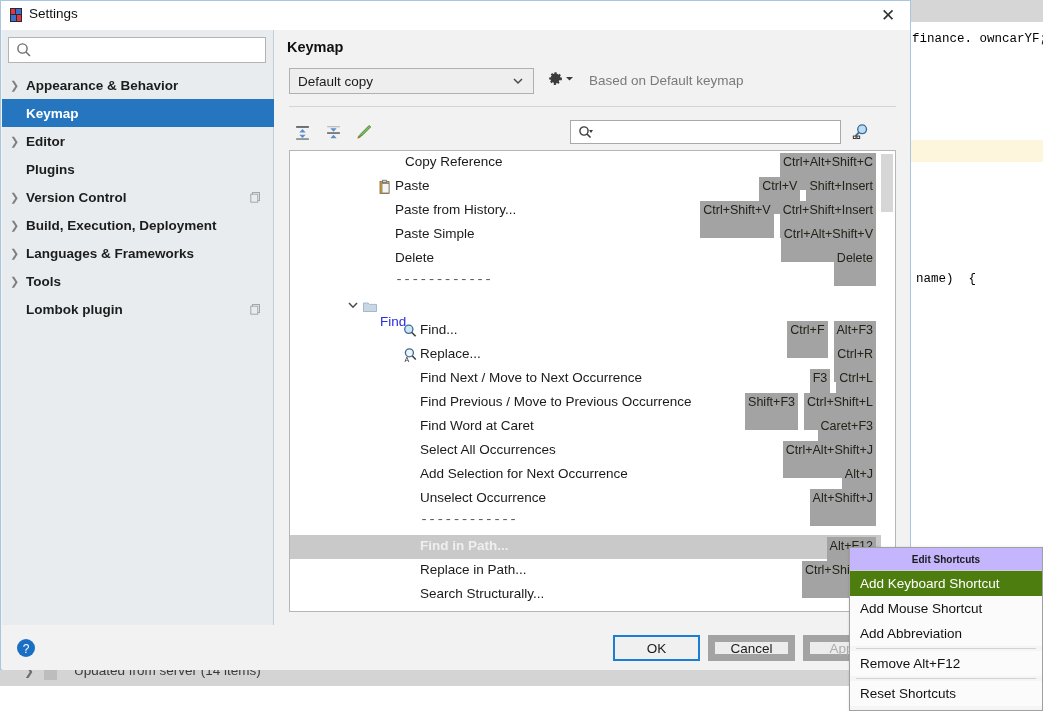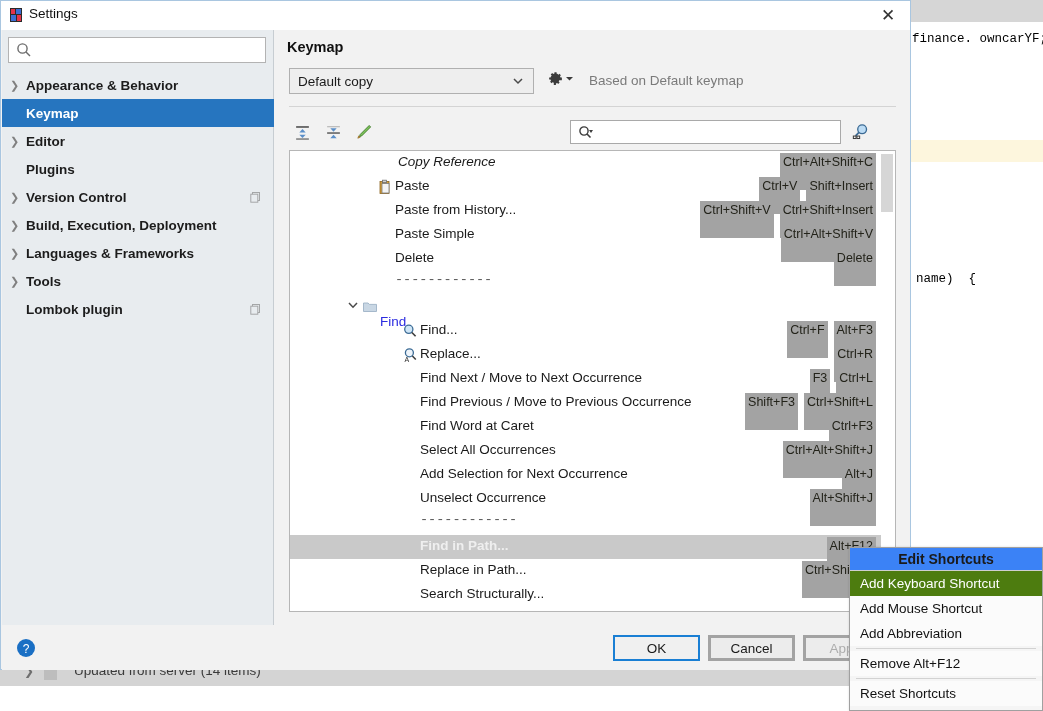--- a/index.html
+++ b/index.html
@@ -118,34 +118,34 @@
   }
   .tree-scrollbar { position:absolute; right:1px; top:1px; width:13px; height:460px; background:#ffffff; }
   .tree-thumb { position:absolute; right:1px; top:2px; width:12px; height:58px; background:#d6d6d6; }
 
   
   .btnbar { position:absolute; left:1px; top:624px; width:908px; height:45px; background:#f2f2f2; }
   .help-icon { position:absolute; left:14px; top:13px; width:20px; height:20px; }
   .dlg-btn {
     position:absolute; top:10px; height:26px; box-sizing:border-box;
     display:flex; align-items:center; justify-content:center;
-    font-size:13.5px; background:#ececec; border:3px solid #a3a3a3; color:#1a1a1a;
+    font-size:13.5px; background:#ececec; border:7px solid #a3a3a3; color:#1a1a1a;
   }
   .dlg-btn.primary { border:2px solid #1a7fd4; background:#f0f0f0; }
   .dlg-btn.disabled { color:#adadad; }
 
   
   .ctxmenu {
     position:absolute; left:849px; top:547px; width:194px; height:164px;
     background:#f5f5f5; border:1px solid #a0a0a0; box-sizing:border-box;
     box-shadow:1px 1px 3px rgba(0,0,0,.25);
   }
   .ctx-title {
     height:22px; display:flex; align-items:center; justify-content:center;
-    font-size:14px; font-weight:bold; color:#1a1a1a; background:#3b82f6;
+    font-size:10px; font-weight:bold; color:#1a1a1a; background:#c4b5fd;
     border-bottom:1px solid #cfcfcf;
   }
   .ctx-item {
     height:25px; display:flex; align-items:center; padding-left:10px;
     font-size:13.5px; color:#111; background:#fbfbfb;
   }
   .ctx-item.highlight { background:#4d7c0f; color:#ffffff; }
   .ctx-divider { height:1px; background:#d2d2d2; margin:2px 6px; }
 </style>
 </head>
@@ -298,21 +298,21 @@
             <line x1="6.2" y1="8.4" x2="3.2" y2="11.4" stroke="#3c6b95" stroke-width="1.6"></line>
             <rect x="1.2" y="11.6" width="2.4" height="2.2" fill="none" stroke="#3c3c3c" stroke-width="0.9"></rect>
             <rect x="4.4" y="11.6" width="2.4" height="2.2" fill="none" stroke="#3c3c3c" stroke-width="0.9"></rect>
           </svg>
         </div>
       </div>
 
       <div class="tree-outer">
         <div class="tree-inner" id="tree-inner">
             <div class="trow">
-              <span class="tlabel" style="left: 108px; font-style: italic;">Copy Reference</span>
+              <span class="tlabel" style="left: 115px;">Copy Reference</span>
               <span class="shortcuts">
                 <span class="sc">Ctrl+Alt+Shift+C</span>
               </span>
             </div>
             <div class="trow">
               <span class="ticon" style="left: 87px;"><svg width="16" height="16" viewBox="0 0 16 16">
                   <rect x="3" y="2.5" width="9" height="12" fill="#d9a13b" stroke="#8a6420" stroke-width="0.8"></rect>
                   <rect x="5" y="4.5" width="7" height="9.5" fill="#f4f4f4" stroke="#7a7a7a" stroke-width="0.8"></rect>
                   <rect x="5.5" y="1.2" width="4" height="2.4" fill="#cfcfcf" stroke="#6e6e6e" stroke-width="0.8"></rect>
                 </svg></span>
@@ -385,21 +385,21 @@
             <div class="trow">
               <span class="tlabel" style="left: 130px;">Find Previous / Move to Previous Occurrence</span>
               <span class="shortcuts">
                 <span class="sc">Shift+F3</span>
                 <span class="sc">Ctrl+Shift+L</span>
               </span>
             </div>
             <div class="trow">
               <span class="tlabel" style="left: 130px;">Find Word at Caret</span>
               <span class="shortcuts">
-                <span class="sc">Ctrl+F3</span>
+                <span class="sc">Caret+F3</span>
               </span>
             </div>
             <div class="trow">
               <span class="tlabel" style="left: 130px;">Select All Occurrences</span>
               <span class="shortcuts">
                 <span class="sc">Ctrl+Alt+Shift+J</span>
               </span>
             </div>
             <div class="trow">
               <span class="tlabel" style="left: 130px;">Add Selection for Next Occurrence</span>

